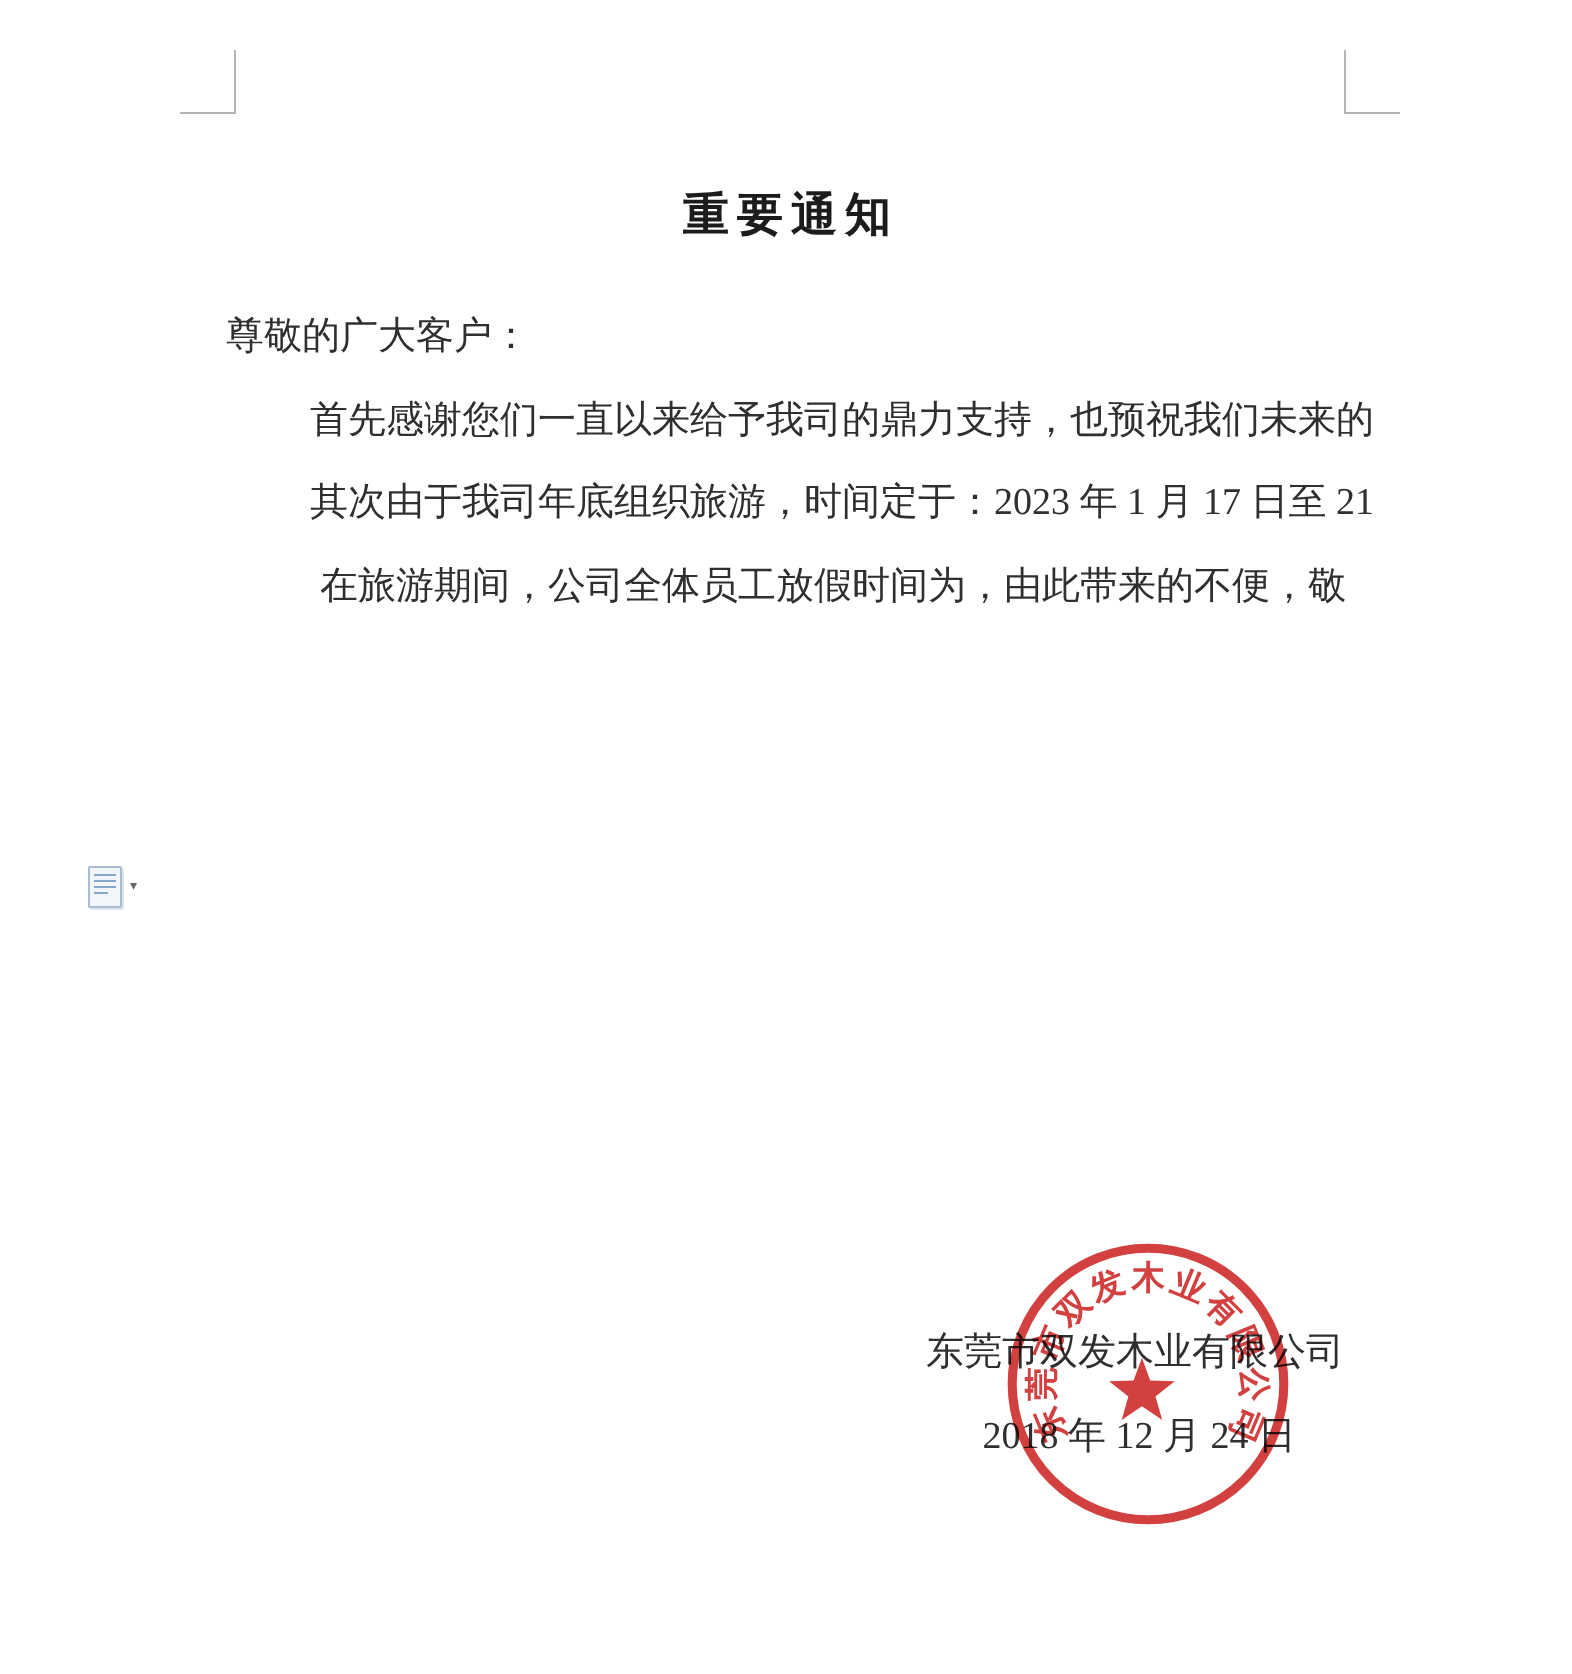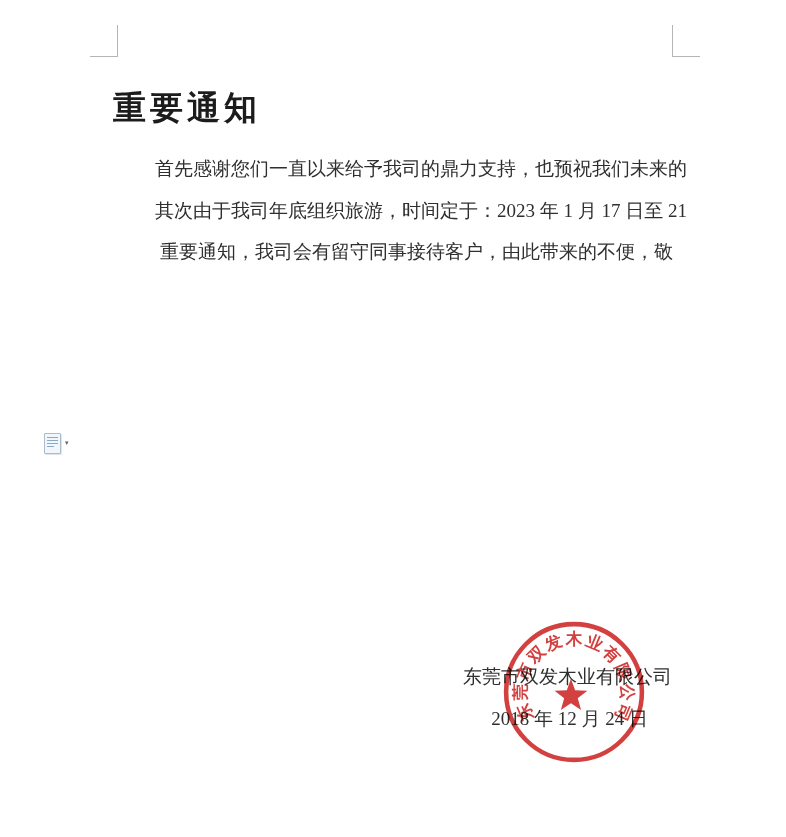--- a/index.html
+++ b/index.html
@@ -26,21 +26,21 @@
   .paste-doc i{position:absolute;left:2px;right:2px;height:1px;background:#86a9c9;display:block;}
   .paste-doc i:nth-child(1){top:3px;}
   .paste-doc i:nth-child(2){top:6px;}
   .paste-doc i:nth-child(3){top:9px;}
   .paste-doc i:nth-child(4){top:12px;right:6px;}
   .paste-arrow{font-size:7px;color:#666;line-height:1;font-family:"DejaVu Sans",sans-serif;}
 
   
   .doc{position:absolute;left:113px;width:565px;top:86px;}
   .doc-title{
-    text-align:left;font-size:33px;font-weight:bold;color:#1c1c1c;
+    text-align:center;font-size:23px;font-weight:bold;color:#1c1c1c;
     letter-spacing:4px;line-height:44px;margin:0 0 18px 0;
   }
   .line{font-size:19px;line-height:41.6px;white-space:nowrap;}
   .line.indent{padding-left:42px;text-align:center;}
 
   
   .signature{position:absolute;right:114px;top:656px;z-index:1;}
   .sig-company{font-size:19px;line-height:42px;text-align:right;white-space:nowrap;}
   .sig-date{font-size:19px;line-height:42px;text-align:right;padding-right:24px;white-space:nowrap;}
 
@@ -64,26 +64,27 @@
         <i></i>
         <i></i>
         <i></i>
       </span>
     <span class="paste-arrow">▾</span>
   </div>
 
   <div class="doc">
     <h1 class="doc-title">重要通知</h1>
 
+    <div class="line">尊敬的广大客户：</div>
 
     <div class="line indent">首先感谢您们一直以来给予我司的鼎力支持，也预祝我们未来的</div>
 
     <div class="line indent">其次由于我司年底组织旅游，时间定于：2023 年 1 月 17 日至 21</div>
 
-    <div class="line indent">重要通知，我司会有留守同事接待客户，由此带来的不便，敬</div>
+    <div class="line indent">在旅游期间，公司全体员工放假时间为，由此带来的不便，敬</div>
 
   </div>
 
   <div class="signature">
     <div class="sig-company">东莞市双发木业有限公司</div>
     <div class="sig-date">2018 年 12 月 24 日</div>
   </div>
 
   <svg class="seal" viewBox="0 0 150 150" xmlns="http://www.w3.org/2000/svg">
     <circle cx="75" cy="75" r="67" fill="none" stroke="#ce312e" stroke-width="4.5"></circle>

